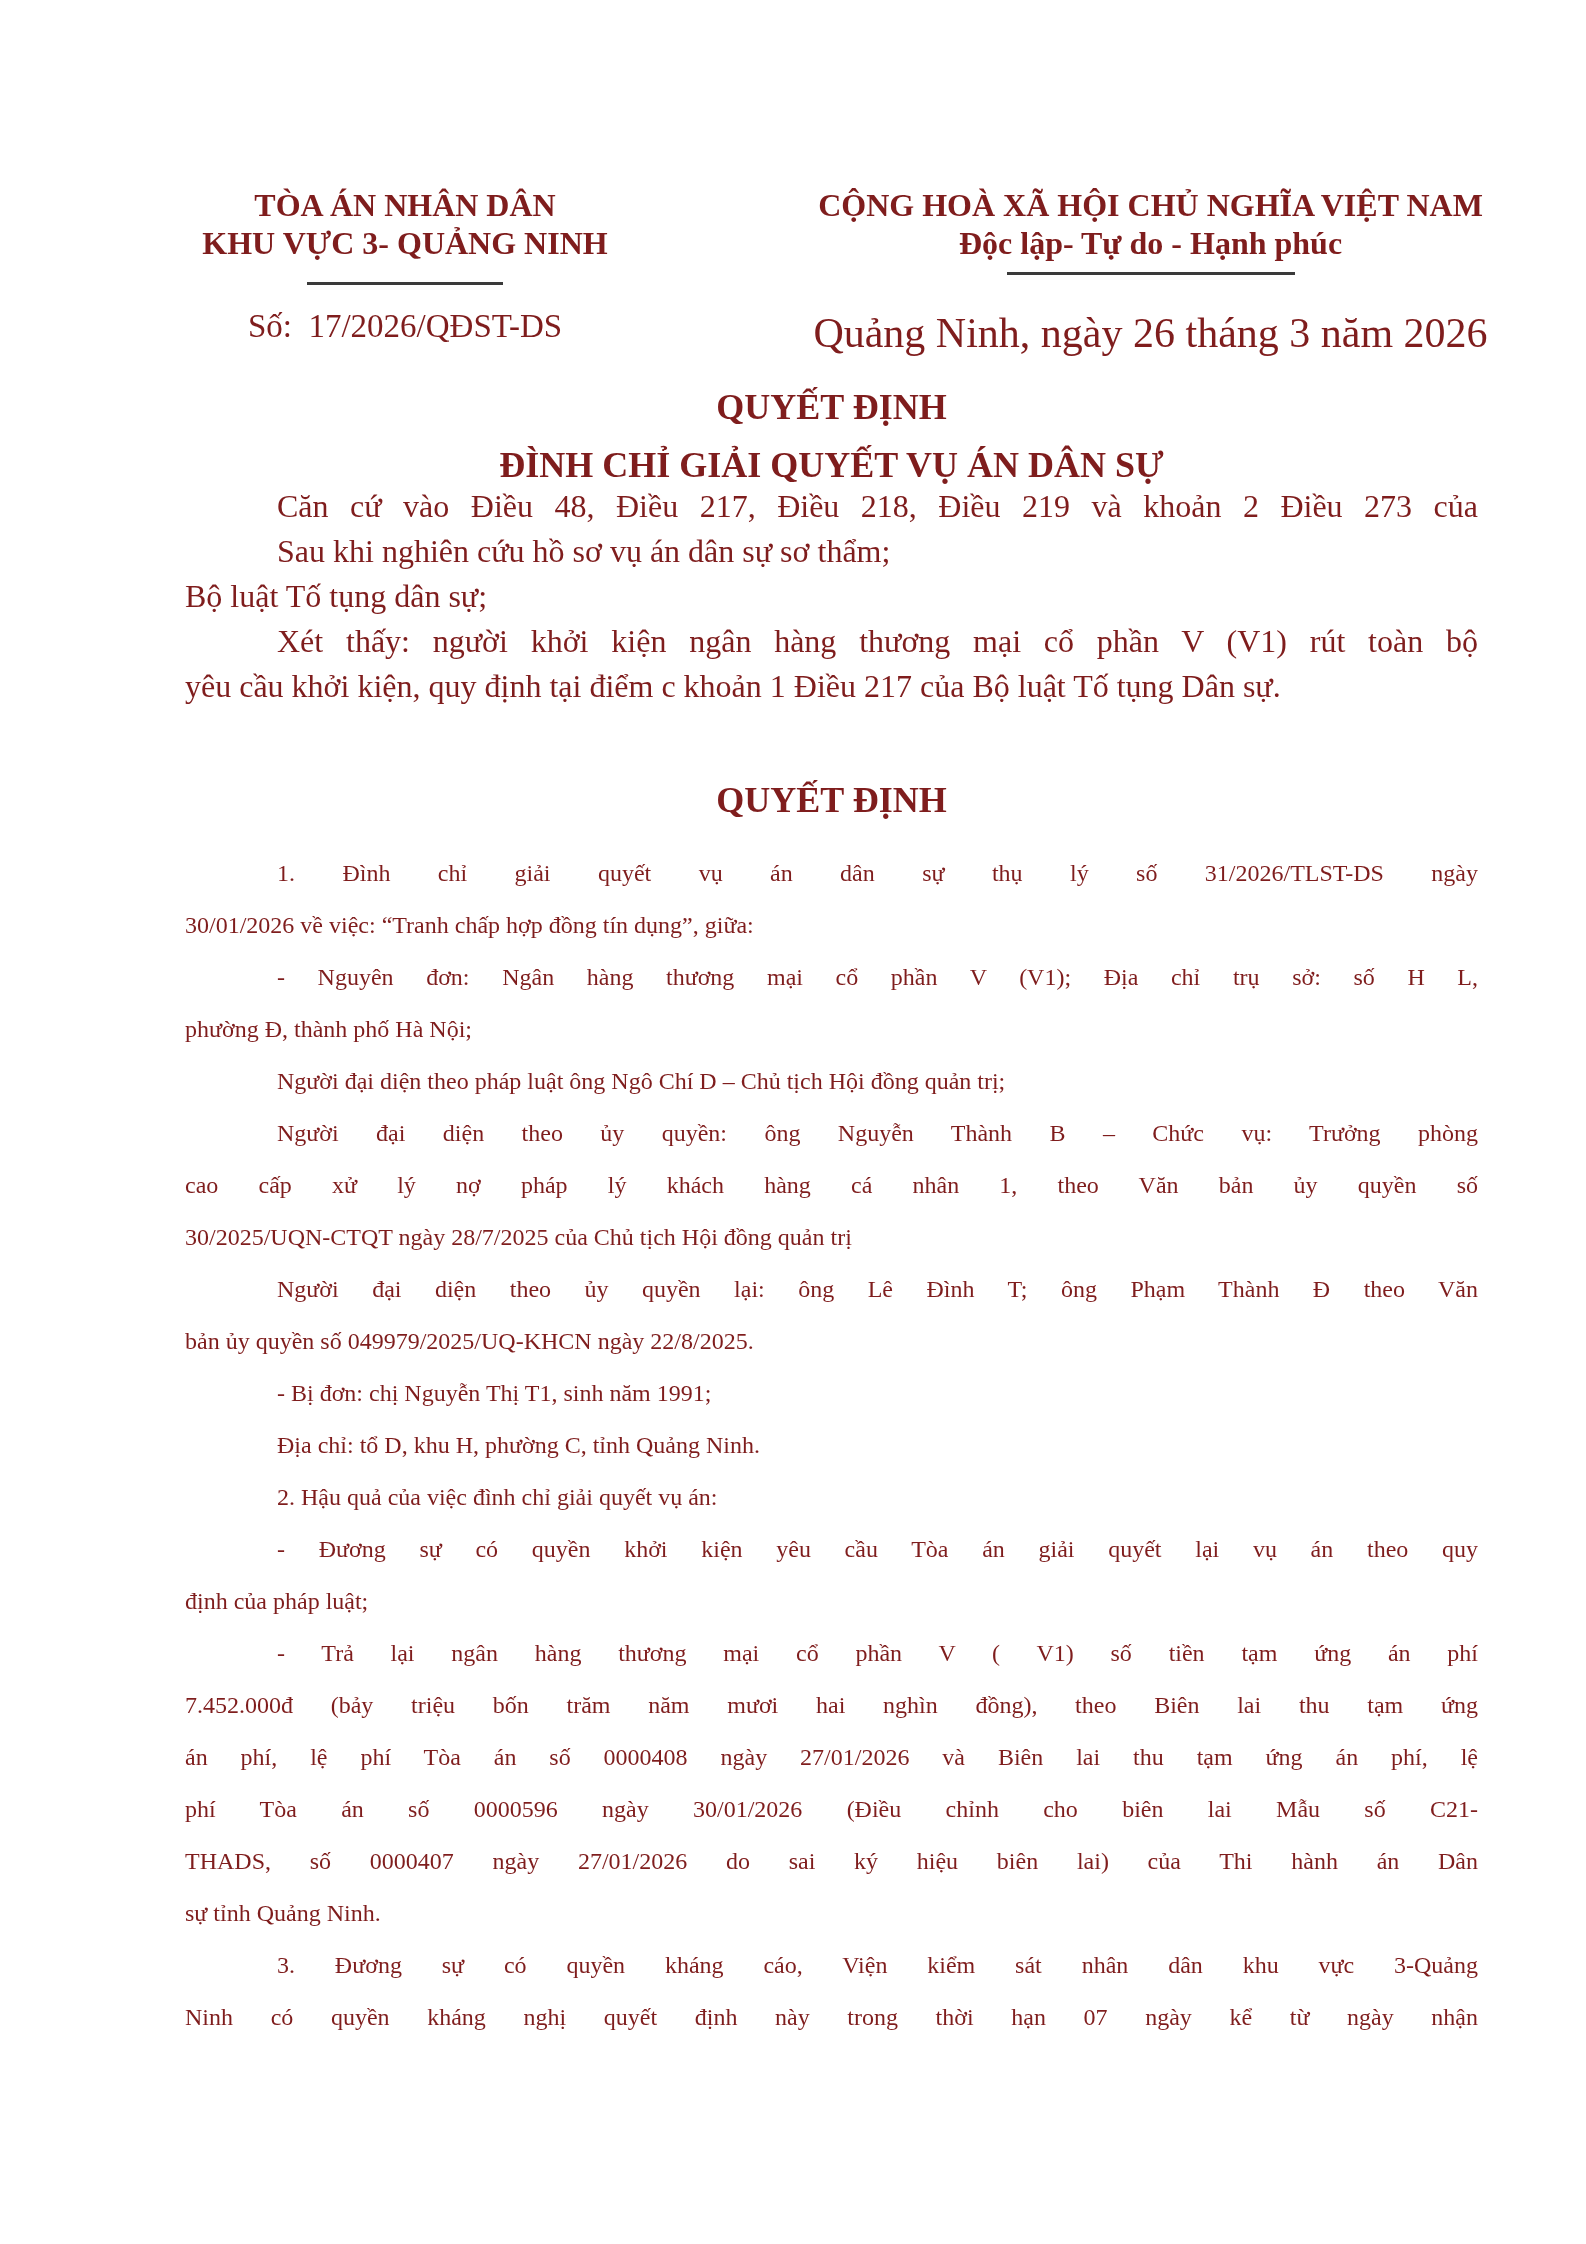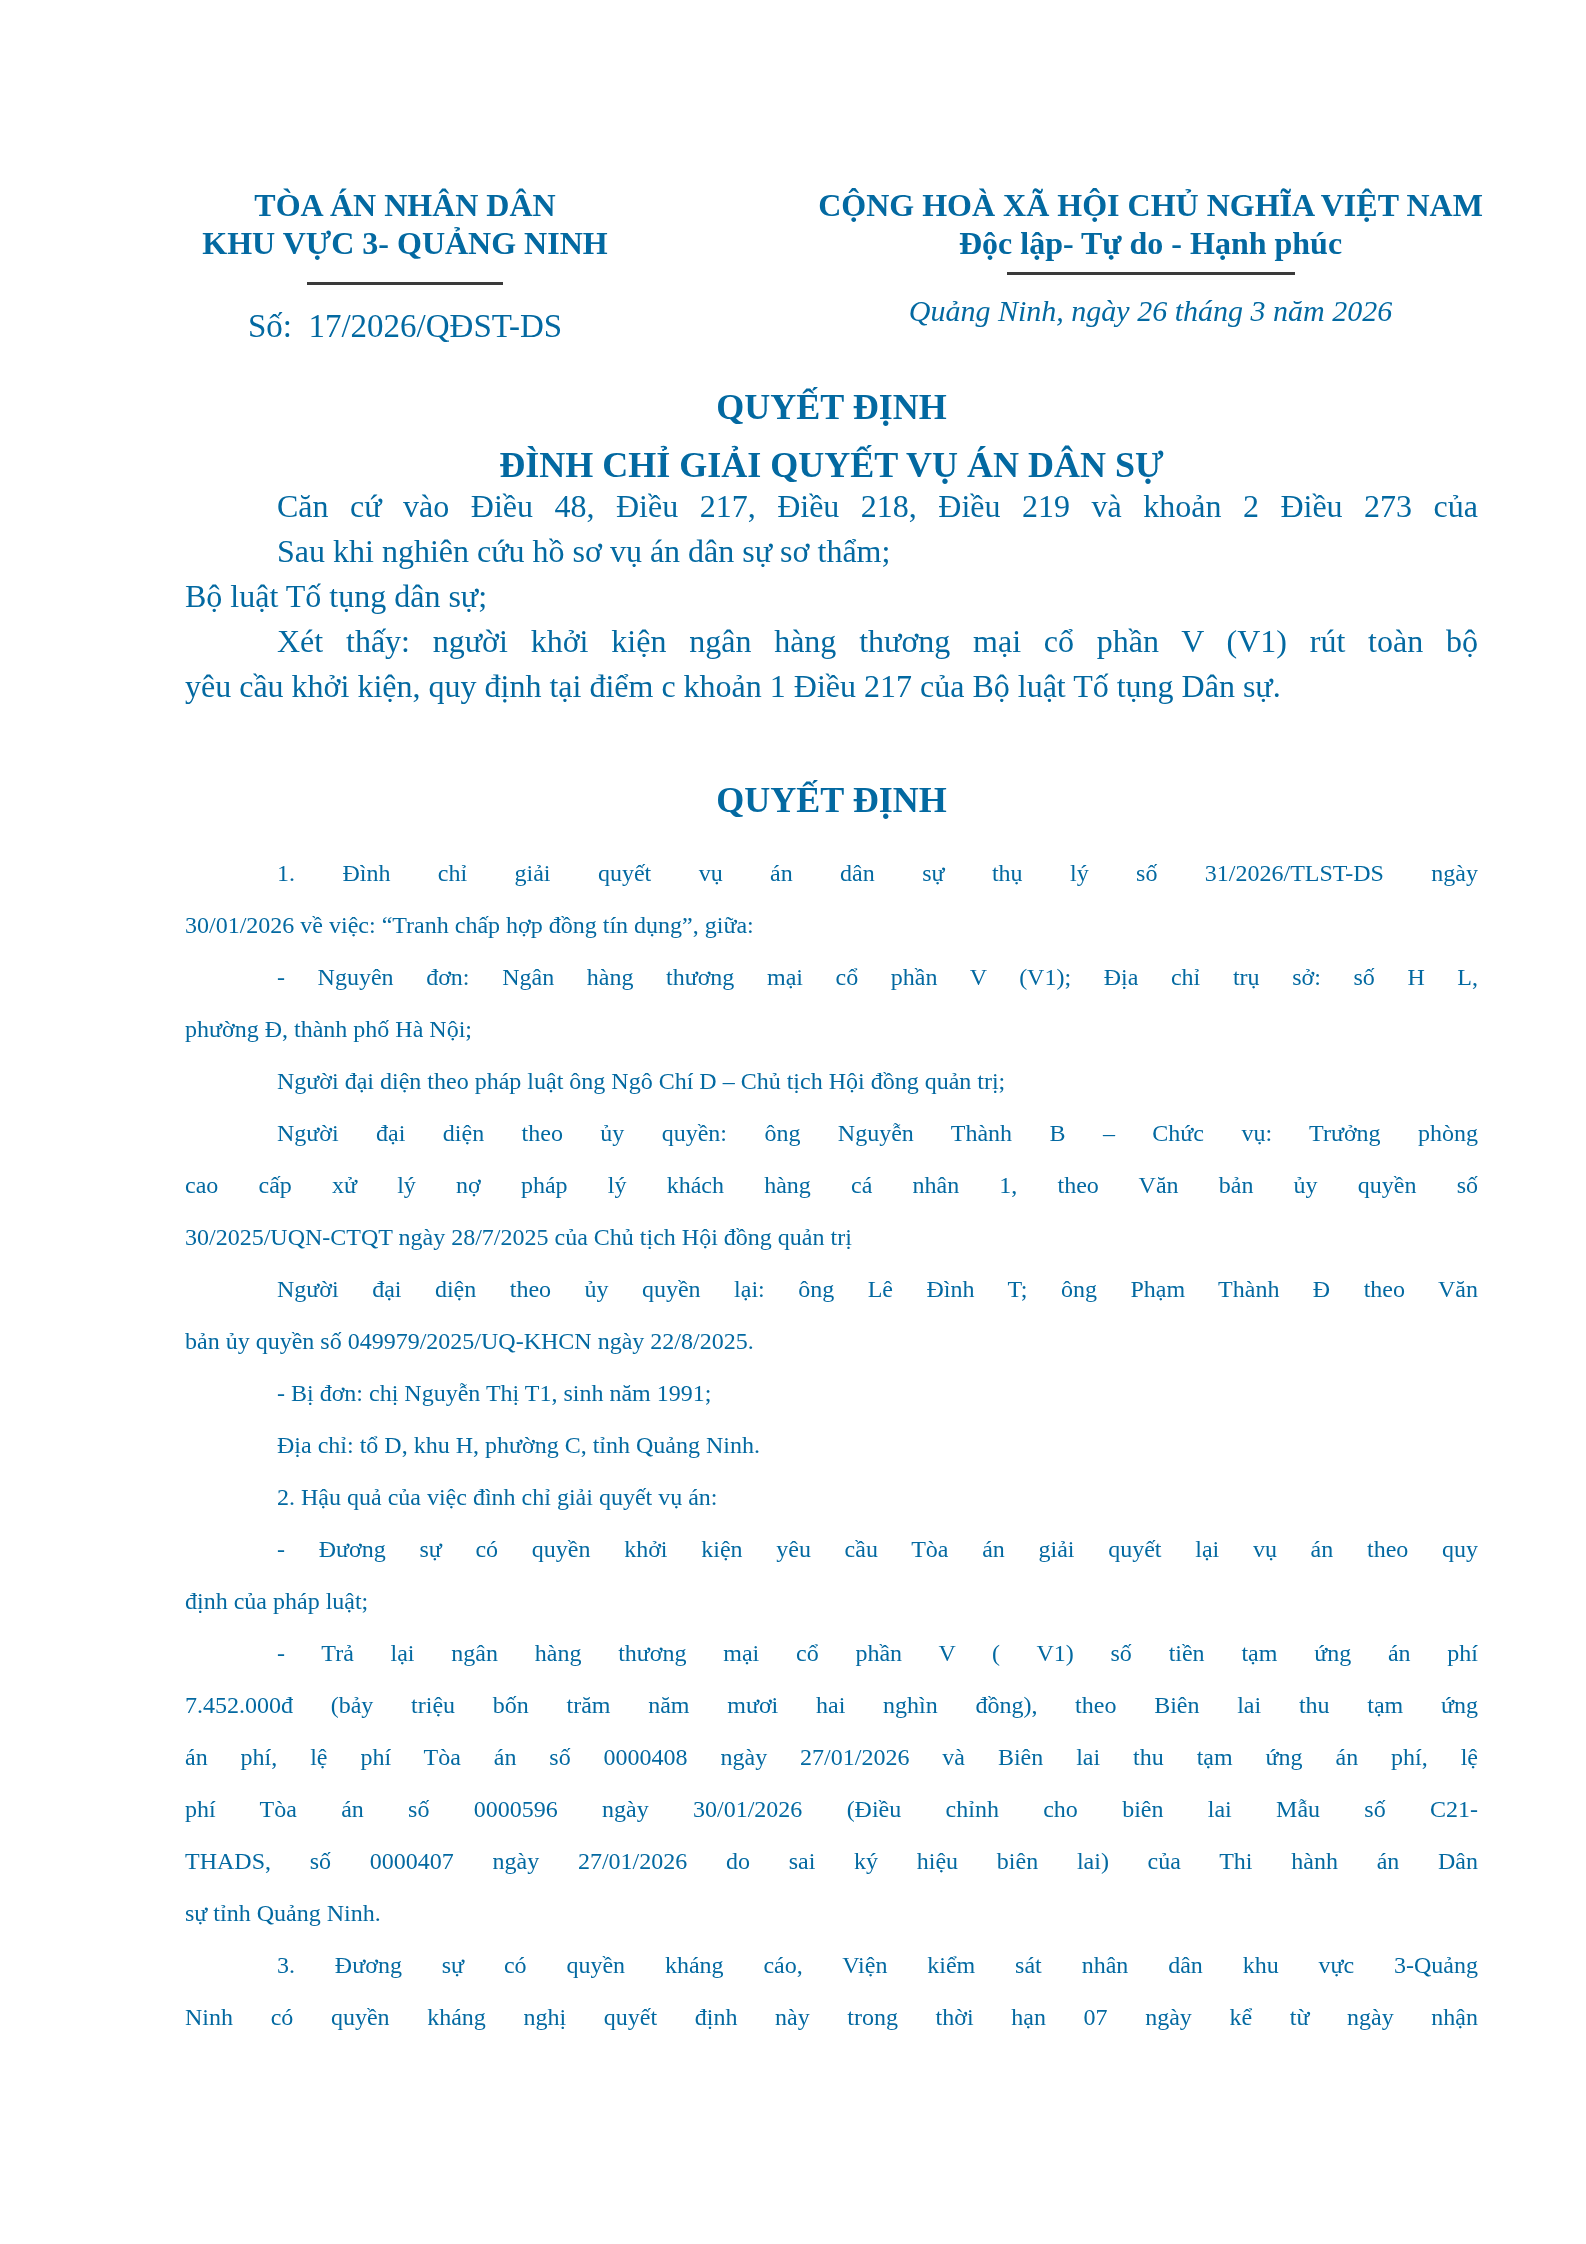--- a/index.html
+++ b/index.html
@@ -5,21 +5,21 @@
   html, body {
     margin: 0;
     padding: 0;
     background: #ffffff;
   }
   .page {
     position: relative;
     width: 1586px;
     height: 2244px;
     background: #ffffff;
-    color: #0369a1;
+    color: #7f1d1d;
     font-family: "Liberation Serif", "DejaVu Serif", serif;
     overflow: hidden;
   }
   
   .header-left {
     position: absolute;
     top: 186px;
     left: 150px;
     width: 510px;
     text-align: center;
@@ -49,23 +49,22 @@
     width: 288px;
     margin: 10px auto 0 auto;
   }
   .case-number {
     margin-top: 22px;
     font-size: 33px;
     line-height: 38px;
     white-space: pre;
   }
   .dateline {
-    margin-top: 16px;
-    font-style: italic;
-    font-size: 30px;
+    margin-top: 38px;
+    font-size: 42px;
     line-height: 40px;
     white-space: nowrap;
   }
   
   .doc-title {
     position: absolute;
     top: 385px;
     left: 185px;
     width: 1293px;
     text-align: center;

